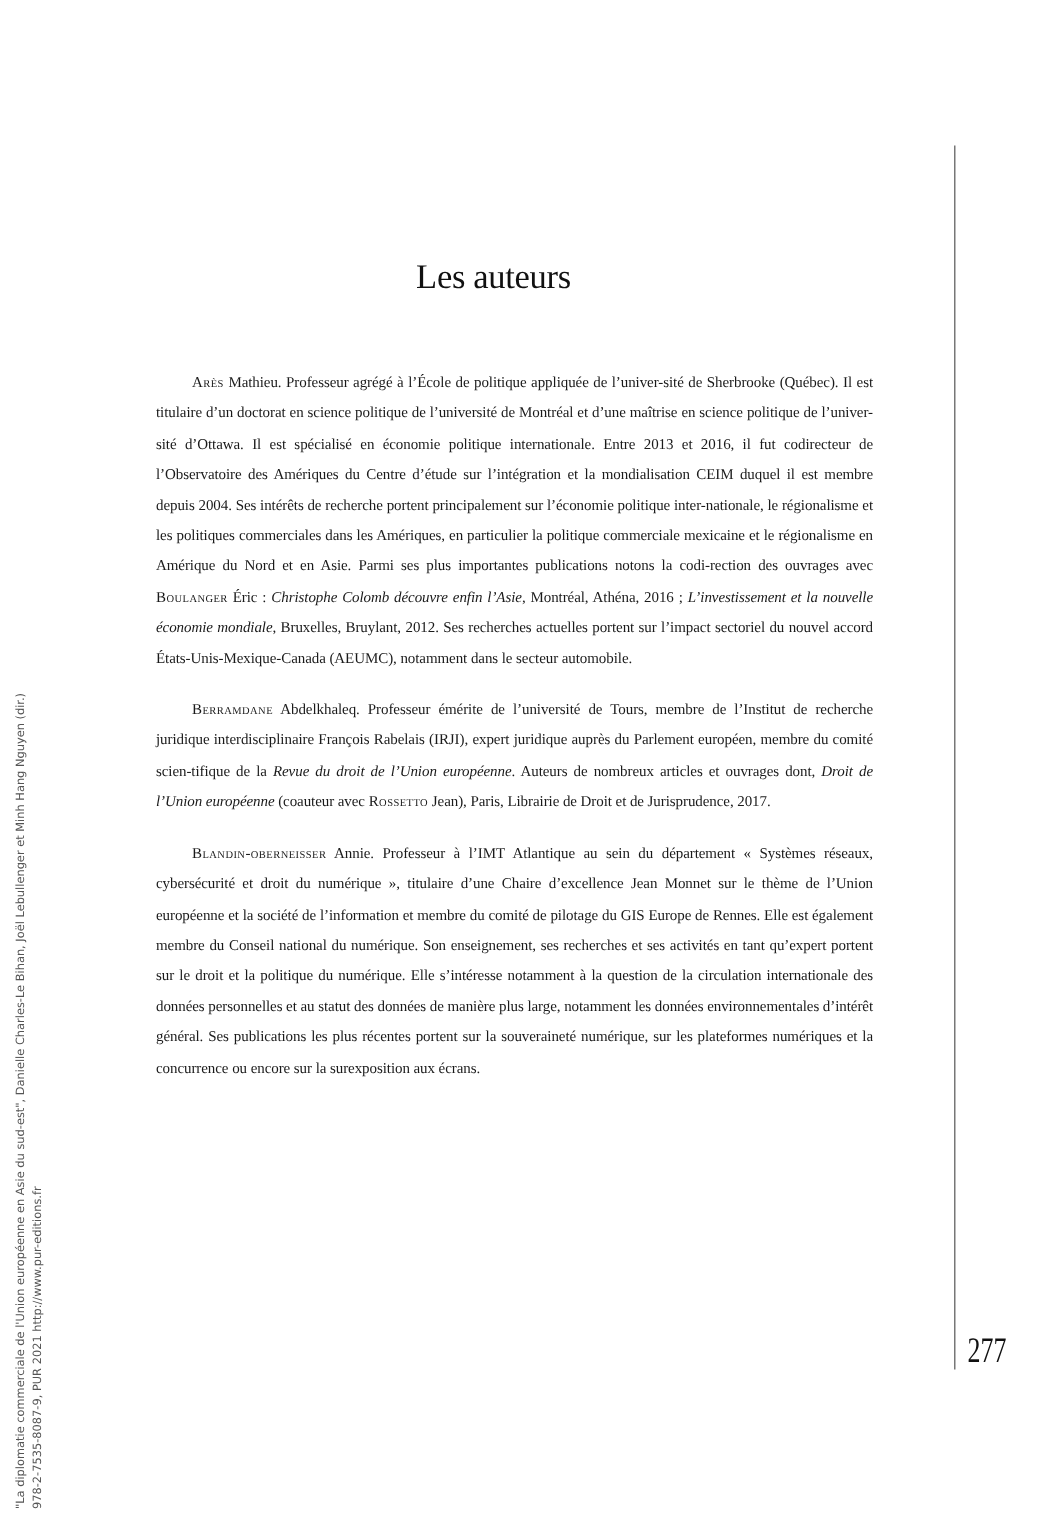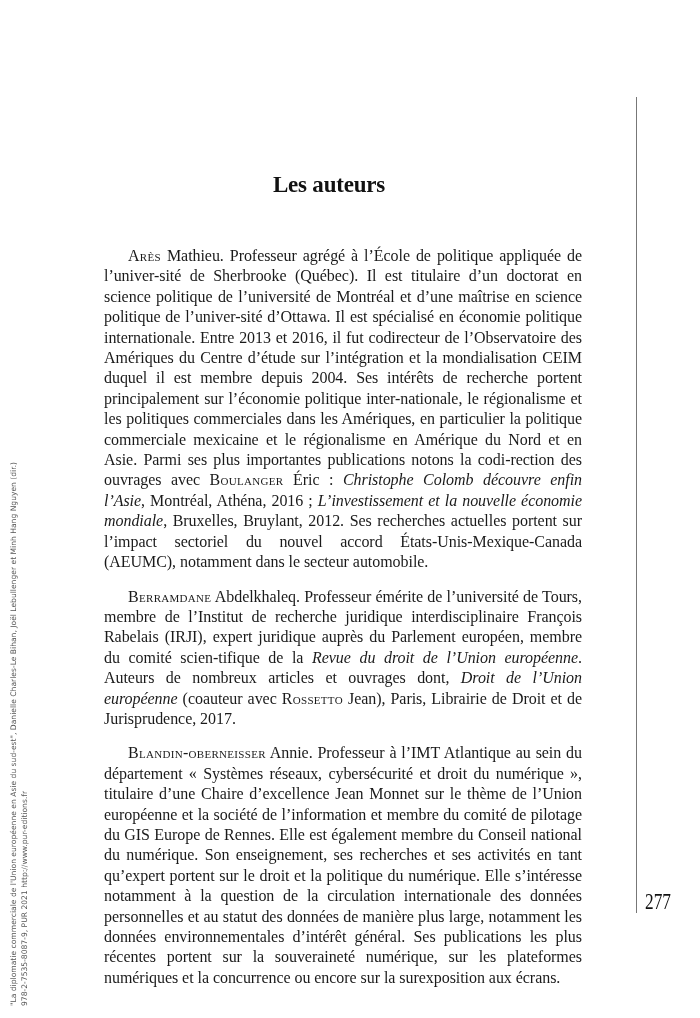--- a/index.html
+++ b/index.html
@@ -1,21 +1,21 @@
 <!DOCTYPE html>
 <html><head>
 <meta charset="utf-8">
 <style>
   html, body { margin: 0; padding: 0; background: #ffffff; }
   body { width: 700px; height: 1018px; position: relative; overflow: hidden;
          font-family: "Liberation Serif", "DejaVu Serif", serif; color: #1a1a1a; }
   .page-title { position: absolute; top: 172px; left: 0; width: 658px; text-align: center;
-                font-size: 23px; font-weight: bold; letter-spacing: -0.2px; color: #111; margin: 0; }
+                font-size: 23px; font-weight: normal; letter-spacing: -0.2px; color: #111; margin: 0; }
   .body-text { position: absolute; top: 246px; left: 104px; width: 478px; }
-  .entry { font-size: 16px; line-height: 20.4px; text-align: justify; margin: 0 0 14px 0;
+  .entry { font-size: 10px; line-height: 20.4px; text-align: justify; margin: 0 0 14px 0;
            text-indent: 24px; hyphens: manual; letter-spacing: -0.05px; }
   .sc { font-variant: small-caps; letter-spacing: 0.3px; }
   .it { font-style: italic; }
   .rule { position: absolute; left: 636px; top: 97px; width: 1px; height: 816px; background: #777; }
   .folio { position: absolute; left: 645px; top: 888px; font-size: 24px; transform: scaleX(0.72);
            transform-origin: left top; color: #111; }
   .margin-note { position: absolute; left: 8px; top: 1006px; transform: rotate(-90deg);
                  transform-origin: left top; font-family: "DejaVu Sans", sans-serif; font-size: 7.6px;
                  line-height: 11px; color: #555; white-space: nowrap; width: 560px; }
 </style>

